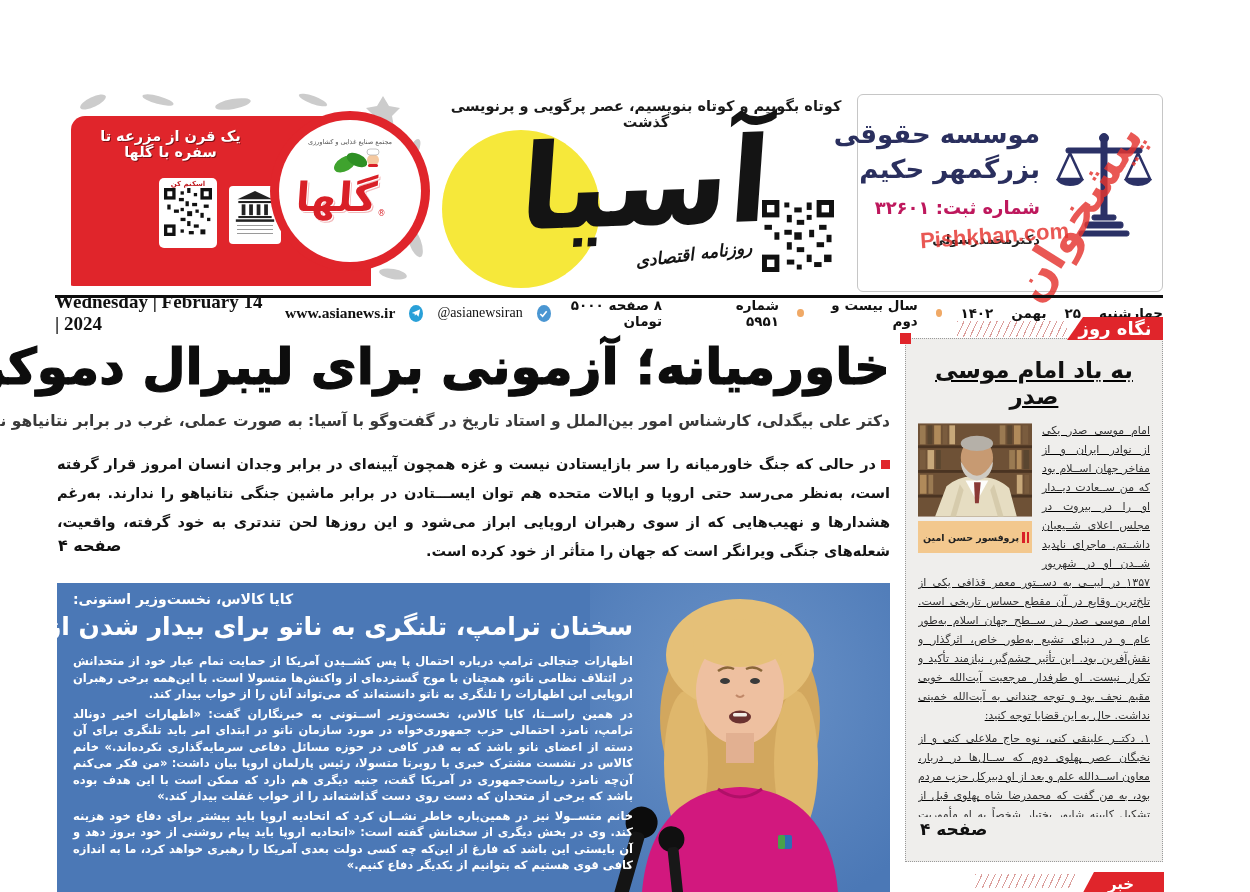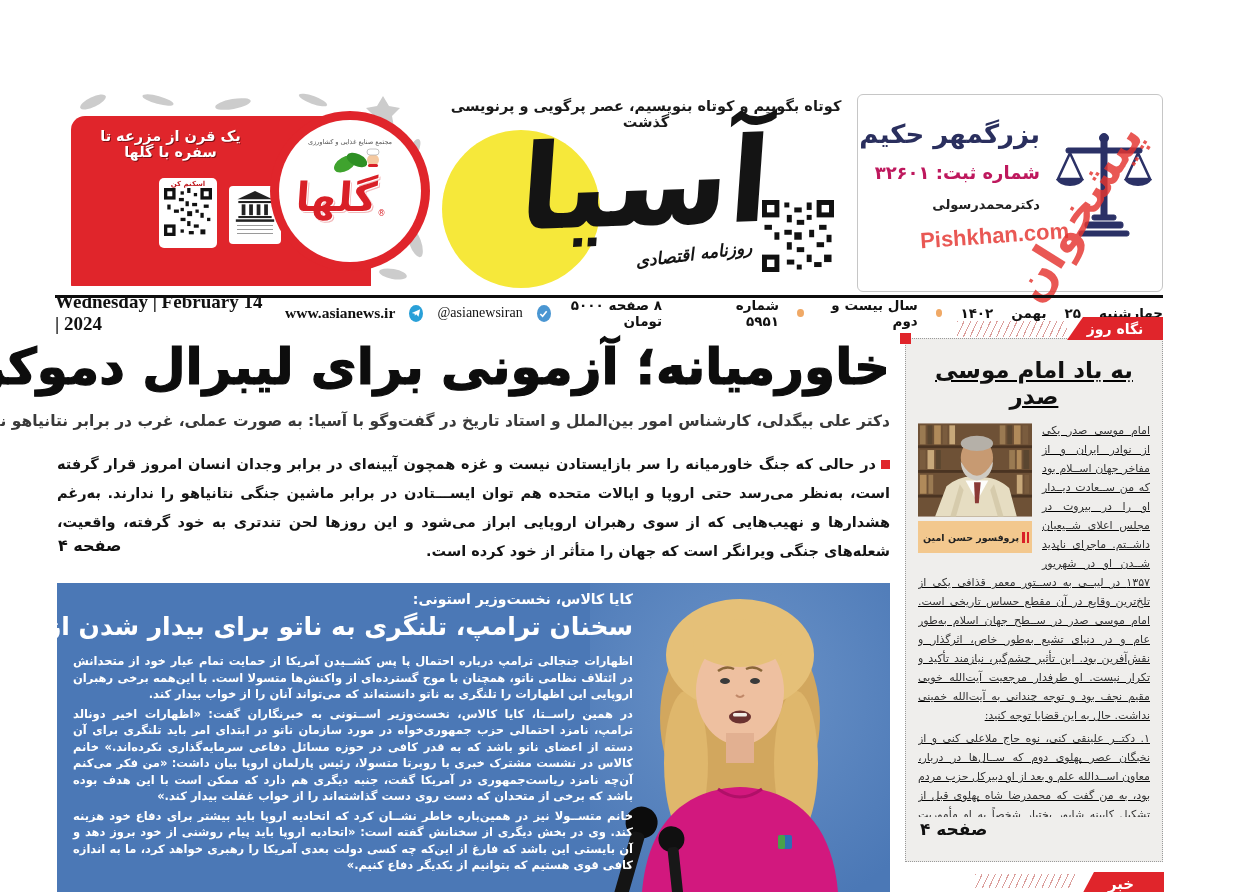--- a/index.html
+++ b/index.html
@@ -69,31 +69,31 @@
   .subhead{position:absolute;left:57px;top:412px;width:833px;text-align:center;direction:rtl;
            font-size:15.5px;font-weight:bold;color:#3a3a3a;white-space:nowrap;}
   .lead{position:absolute;left:57px;top:450px;width:833px;direction:rtl;text-align:justify;
         font-size:14.5px;font-weight:bold;color:#151515;line-height:29px;}
   .bullet{display:inline-block;width:9px;height:9px;background:#e0252b;margin-left:5px;}
   .lead-ref{position:absolute;left:58px;top:536px;font-size:16px;font-weight:bold;color:#111;direction:rtl;}
   
   .nato{position:absolute;left:57px;top:583px;width:833px;height:309px;background:#4b78b6;overflow:hidden;}
   .nato-photo{position:absolute;left:533px;top:0;}
   .nato-text{position:absolute;left:16px;top:8px;width:560px;color:#fff;direction:rtl;z-index:2;}
-  .nato-kicker{text-align:right;font-size:14px;font-weight:bold;margin-bottom:5px;}
+  .nato-kicker{text-align:left;font-size:14px;font-weight:bold;margin-bottom:5px;}
   .nato-head{text-align:center;font-size:25px;font-weight:bold;margin-bottom:12px;white-space:nowrap;}
   .nato-text p{margin:0 0 3px 0;font-size:11.5px;font-weight:bold;line-height:16.5px;text-align:justify;}
   
   .sidebar{position:absolute;left:905px;top:338px;width:258px;height:524px;background:#efeeec;
            border:1px dotted #9a9a9a;box-sizing:border-box;}
   .corner{position:absolute;left:-6px;top:-6px;width:11px;height:11px;background:#e0252b;}
   .tab{position:absolute;background:#e0252b;color:#fff;font-weight:bold;direction:rtl;
        display:flex;align-items:center;justify-content:center;
        clip-path:polygon(16px 0,100% 0,100% 100%,0 100%);}
-  .tab-top{right:-1px;top:-22px;width:96px;height:23px;font-size:14px;}
+  .tab-top{right:-1px;top:-22px;width:96px;height:23px;font-size:18px;}
   .hatch{position:absolute;background:repeating-linear-gradient(115deg,rgba(190,80,75,.55) 0 1px,transparent 1px 6px);}
   .hatch-top{right:95px;top:-18px;width:110px;height:16px;}
   .sb-inner{position:absolute;inset:10px 12px 44px 12px;overflow:hidden;direction:rtl;text-decoration:underline;}
   .sb-title{text-align:center;font-size:23px;font-weight:bold;color:#111;margin:8px 0 12px 0;}
   .sb-photo{float:left;width:114px;margin:2px 10px 6px 0;}
   .sb-cap{height:20px;background:#f3c88e;display:flex;align-items:center;gap:3px;padding:16px 3px;box-sizing:border-box;}
   .sb-cap-bars{display:flex;gap:2px;}
   .sb-cap-bars i{display:block;width:2.5px;height:11px;background:#d92027;}
   .sb-cap-text{font-size:9.5px;font-weight:bold;color:#222;white-space:nowrap;}
   .sb-body{font-size:11px;line-height:19px;color:#333;text-align:justify;}
@@ -234,20 +234,21 @@
           <rect x="10" y="24" width="3" height="2"></rect>
         <rect x="14" y="26" width="2" height="2"></rect>
           <rect x="21" y="25" width="3" height="2"></rect>
           <rect x="25" y="22" width="3" height="3"></rect>
       </g>
     </svg>
   </div>
 
   <div class="legal">
     <div class="legal-text">
+      <div class="legal-l1">موسسه حقوقی</div>
       <div class="legal-l2">بزرگمهر حکیم</div>
       <div class="legal-reg">شماره ثبت: ۳۲۶۰۱</div>
       <div class="legal-doc">دکترمحمدرسولی</div>
     </div>
     <svg class="legal-scales" width="100" height="128" viewBox="0 0 100 108">
       <g fill="#2b3166" stroke="#2b3166">
         <circle cx="50" cy="7" r="4.5"></circle>
         <rect x="47" y="8" width="6" height="76"></rect>
         <rect x="12" y="17" width="76" height="5" rx="2"></rect>
         <path d="M16,22 L4,48 L28,48 Z" fill="none" stroke-width="2.5"></path>

